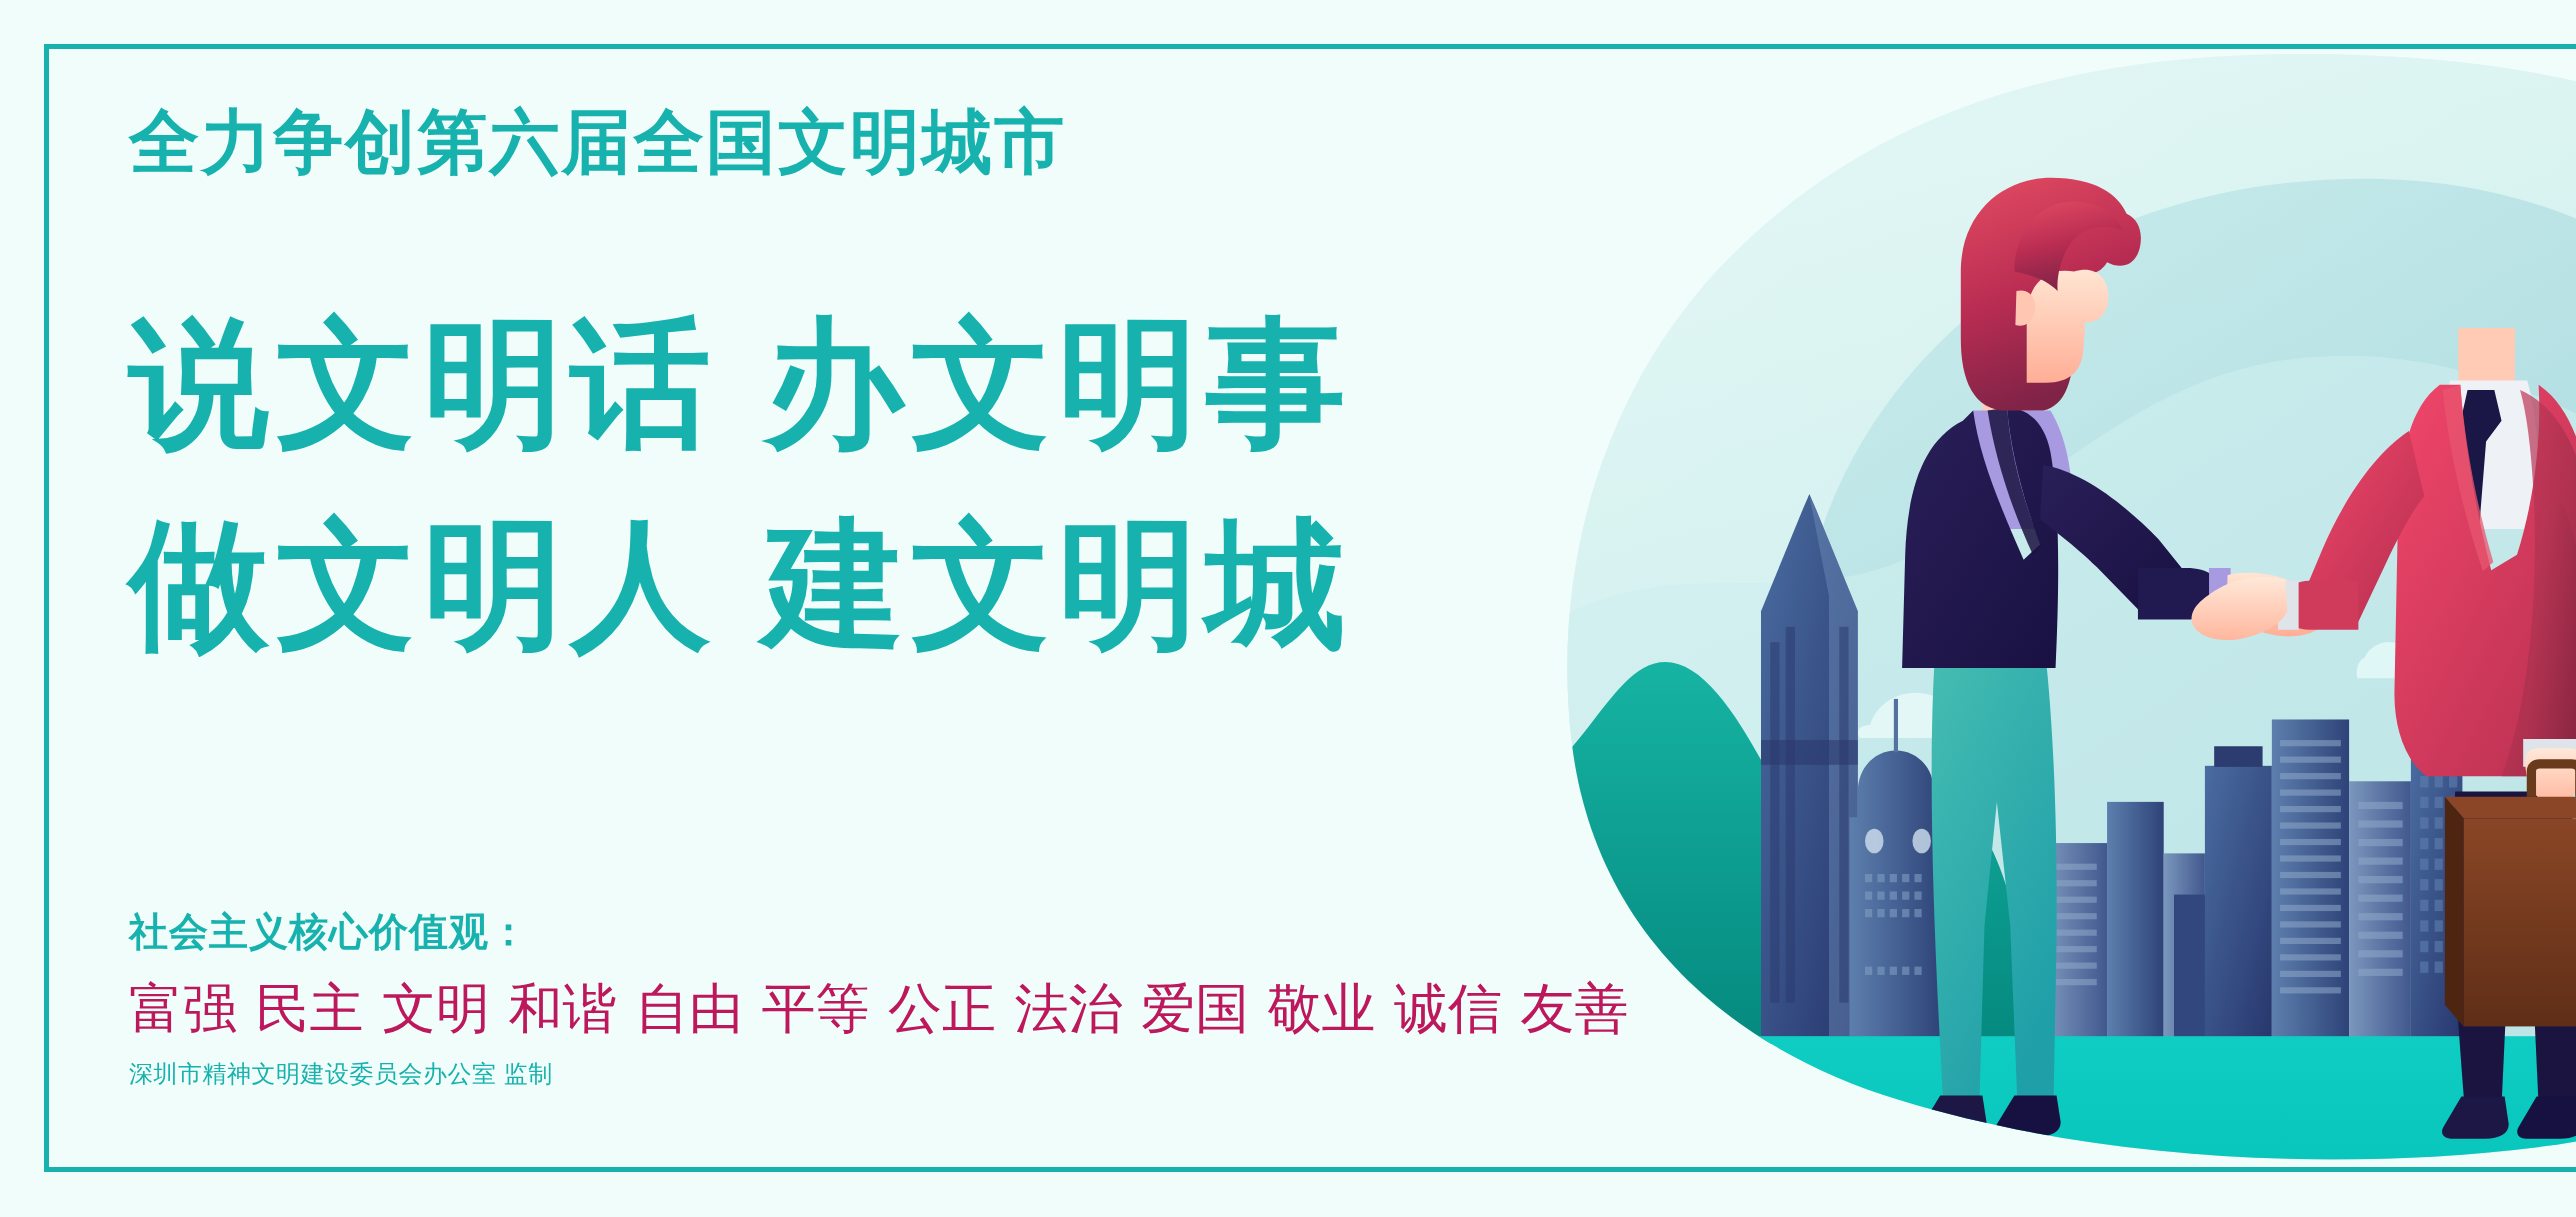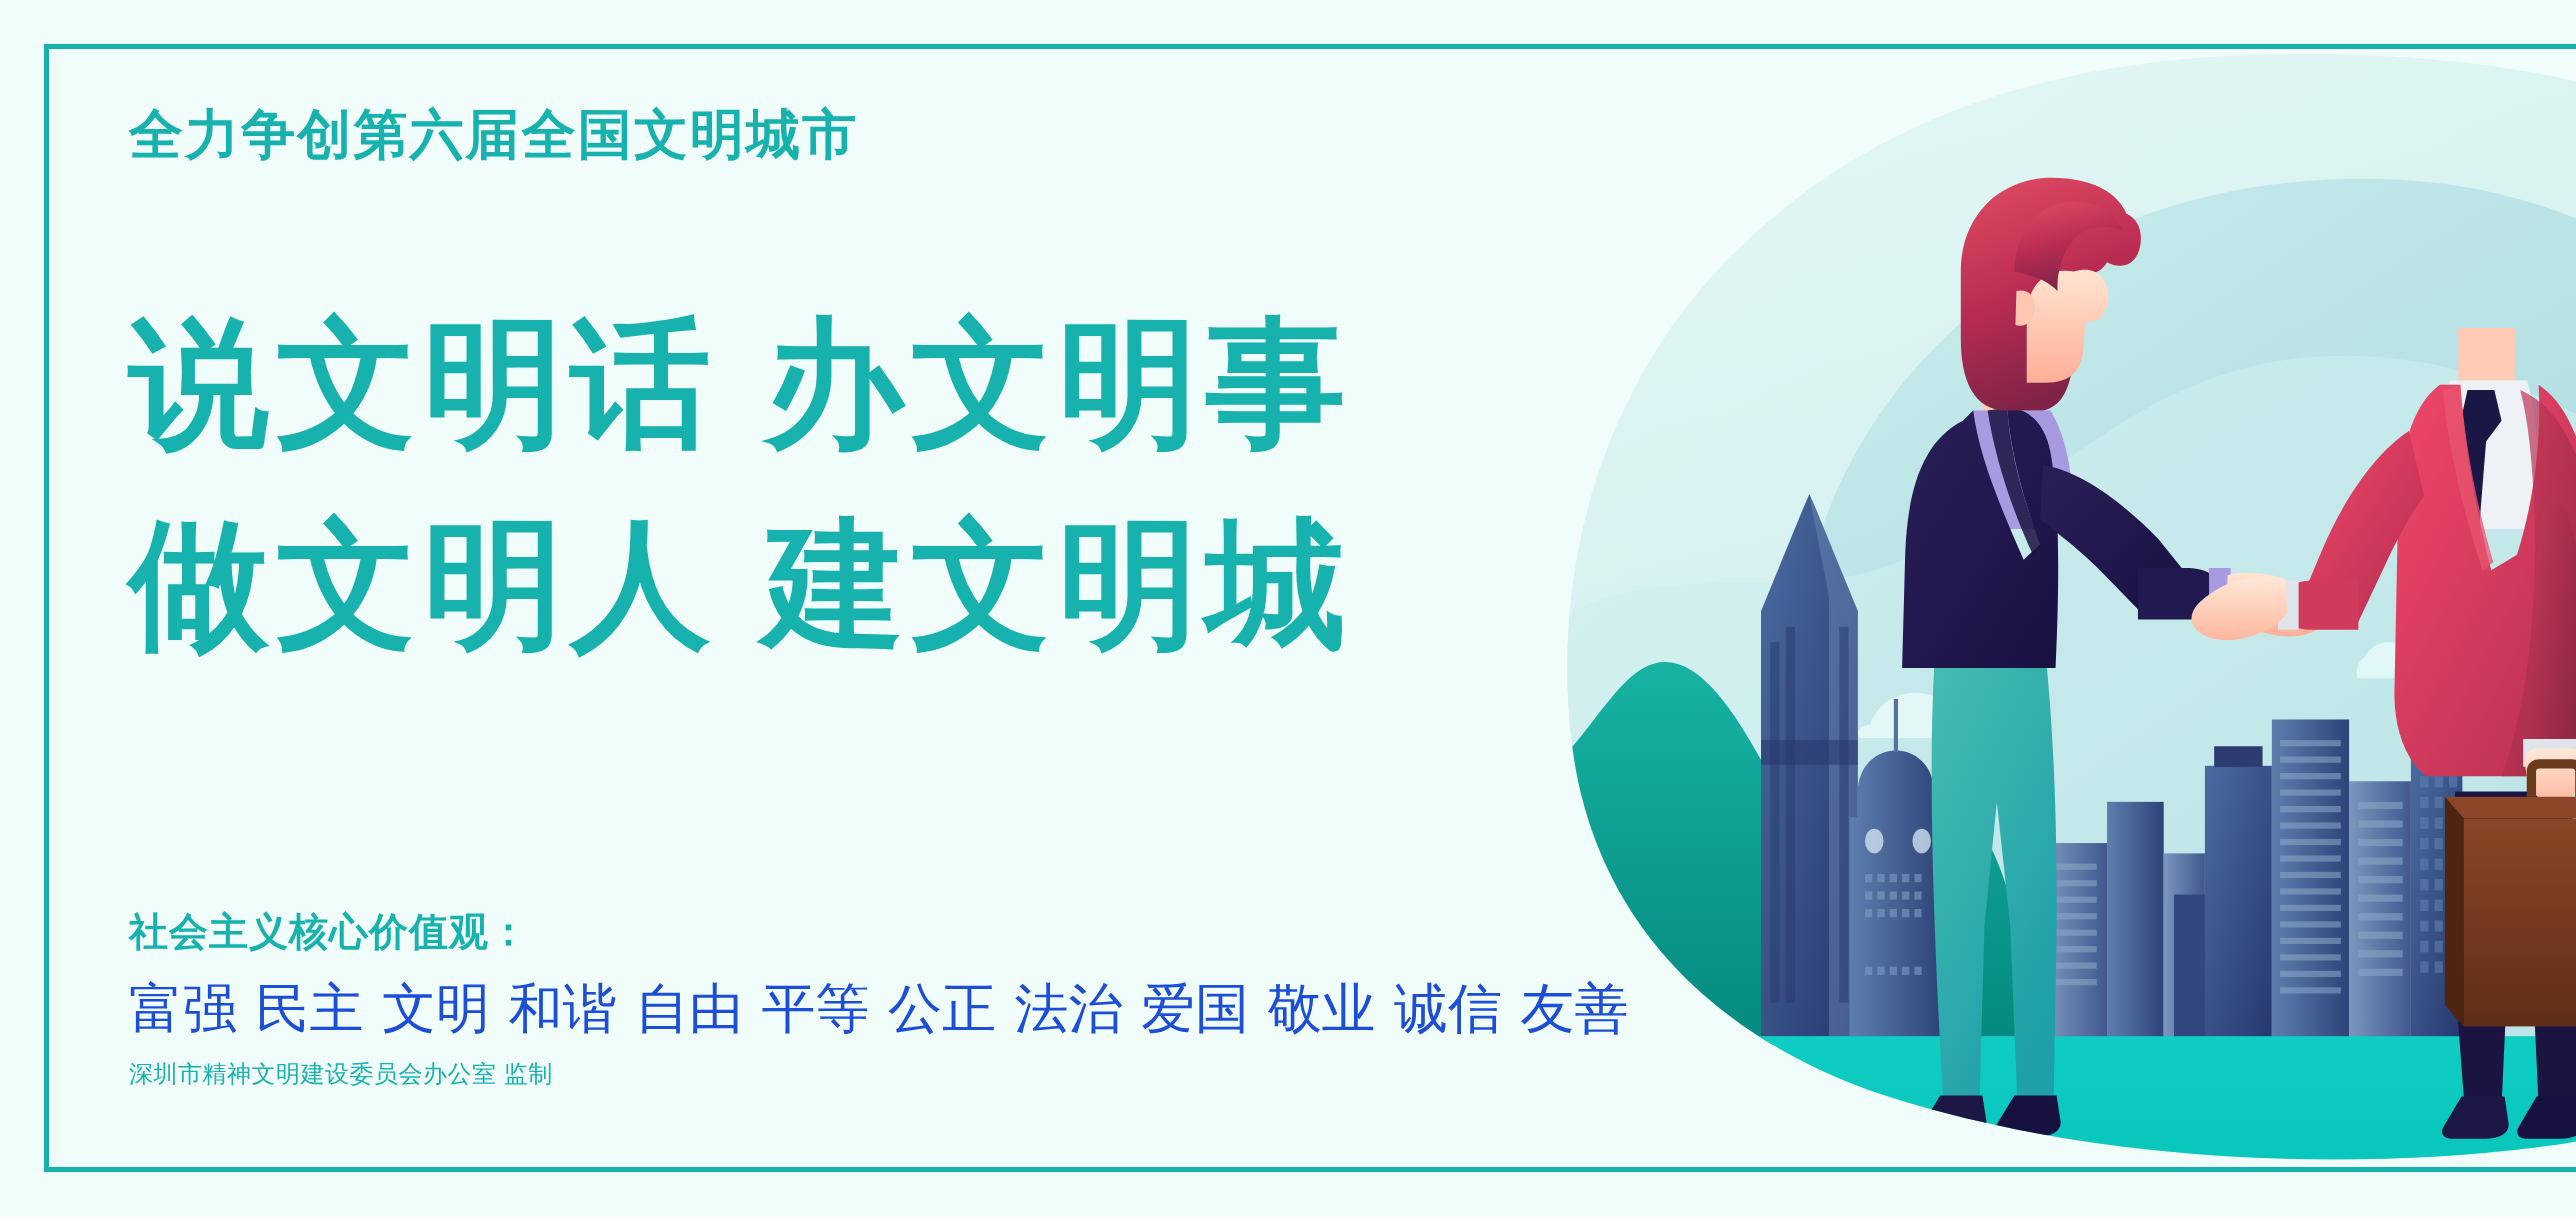--- a/index.html
+++ b/index.html
@@ -32,21 +32,21 @@
     left: 129px;
     top: 0;
     width: 1597px;
     height: 100%;
     z-index: 20;
   }
   .kicker {
     position: absolute;
     top: 107px;
     left: 0;
-    font-size: 54px;
+    font-size: 70px;
     font-weight: 700;
     color: #17b2ad;
     letter-spacing: 2.1px;
     white-space: nowrap;
     line-height: 1;
   }
   .slogan {
     position: absolute;
     left: 0;
     font-weight: 700;
@@ -68,21 +68,21 @@
     letter-spacing: 1px;
     white-space: nowrap;
     line-height: 1;
   }
   .values-list {
     position: absolute;
     top: 981px;
     left: 0;
     font-size: 54px;
     font-weight: 400;
-    color: #1d4ed8;
+    color: #be185d;
     white-space: nowrap;
     line-height: 1;
   }
   .values-list span { margin-right: 18.5px; }
   .values-list span:last-child { margin-right: 0; }
   .footnote {
     position: absolute;
     top: 1062px;
     left: 0;
     font-size: 24px;

